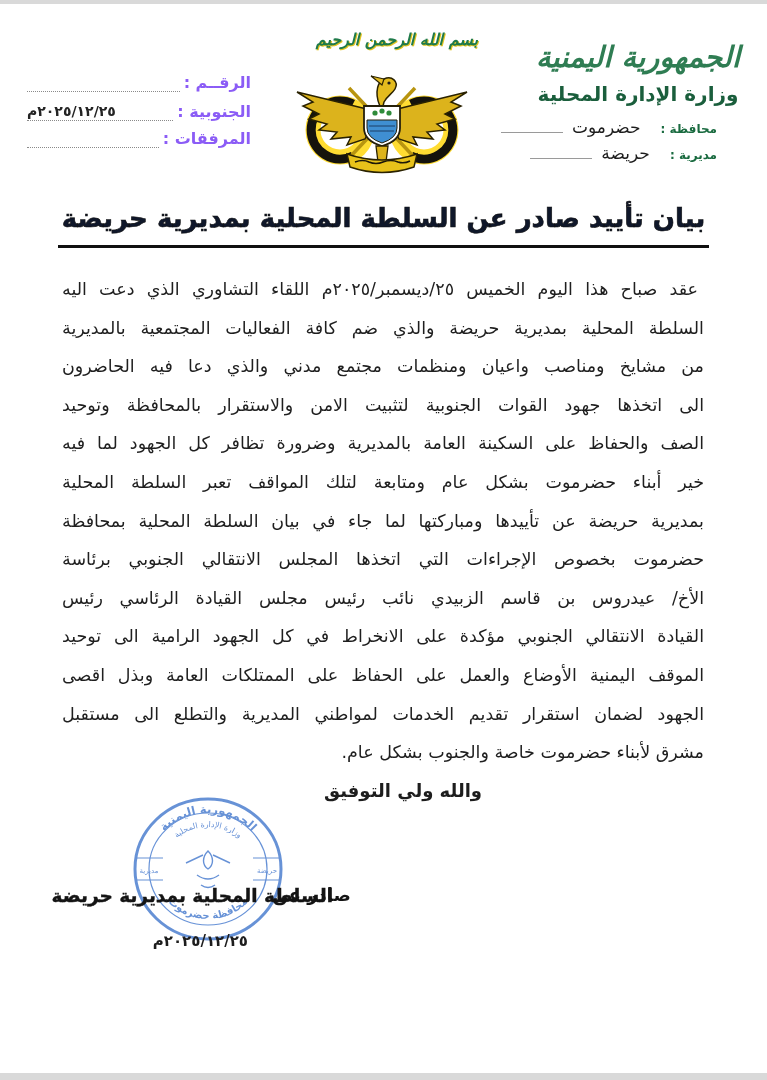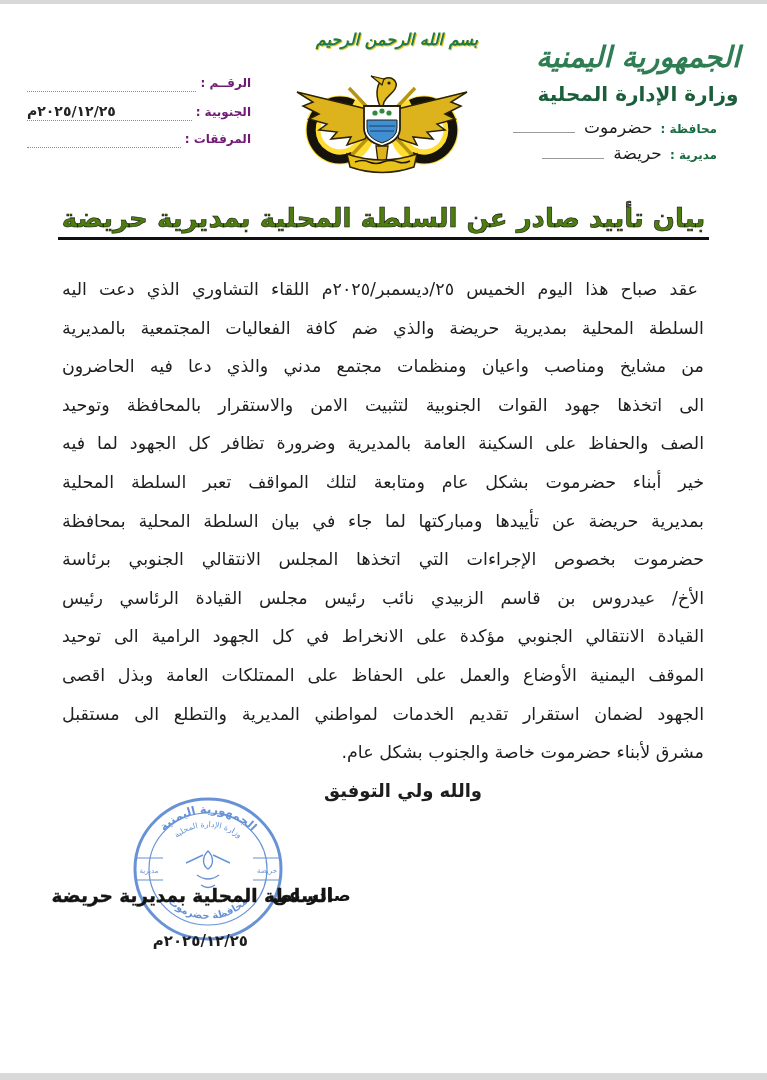--- a/index.html
+++ b/index.html
@@ -19,45 +19,45 @@
   .hdr-right{position:absolute;top:40px;right:4px;width:250px;text-align:center;}
   .country{
     font-size:29px;font-weight:bold;font-style:italic;
     color:#2f7d53;white-space:nowrap;letter-spacing:-1px;
   }
   .ministry{
     margin-top:8px;font-size:20px;font-weight:bold;
     color:#1a5e3c;white-space:nowrap;
   }
   .gov-row{margin-top:11px;text-align:right;padding-right:46px;white-space:nowrap;line-height:20px;}
-  .gov-label{font-size:12px;font-weight:bold;color:#1a6b40;}
+  .gov-label{font-size:12px;font-weight:bold;color:#1a6b40;margin-left:12px;}
   .gov-value{font-size:17px;color:#1d1d1d;margin-right:3px;}
   .gov-uline{display:inline-block;width:62px;border-bottom:1px solid #9a9a9a;height:13px;margin-right:4px;}
 
   
   .basmala{
     position:absolute;top:30px;left:322px;width:156px;text-align:center;
     font-size:16px;font-weight:bold;font-style:italic;color:#1f7a4a;
     text-shadow:1px 1px 0 #e3c41f;white-space:nowrap;
   }
   .emblem{position:absolute;top:66px;left:283px;width:198px;height:112px;}
 
   
   .hdr-left{position:absolute;top:74px;left:27px;width:224px;}
   .hrow{display:flex;align-items:flex-end;margin-bottom:9px;direction:rtl;}
-  .hlabel{font-size:12px;font-weight:bold;color:#701a75;white-space:nowrap;line-height:18px;}
+  .hlabel{font-size:16px;font-weight:bold;color:#8b5cf6;white-space:nowrap;line-height:18px;}
   .hline{flex:1;border-bottom:1.6px dotted #8a8a8a;margin-right:4px;min-height:17px;text-align:left;direction:ltr;}
   .hvalue{font-size:14px;font-weight:bold;color:#232323;white-space:nowrap;}
 
   
   .title-wrap{position:absolute;top:203px;left:0;width:100%;text-align:center;}
   .title{
-    display:inline-block;font-size:26px;font-weight:900;color:#4d7c0f;
+    display:inline-block;font-size:26px;font-weight:900;color:#0f172a;
     -webkit-text-stroke:0.6px #101010;
-    border-bottom:3.5px solid #101010;padding:0 4px 4px 4px;white-space:nowrap;
+    border-bottom:3.5px solid #101010;padding:0 4px 12px 4px;white-space:nowrap;
   }
 
   
   .body-text{position:absolute;top:270px;right:63px;left:62px;}
   .body-line{
     font-size:17.5px;color:#1f1f1f;line-height:38.6px;height:38.6px;
     white-space:nowrap;text-align:justify;text-align-last:justify;overflow:hidden;
   }
   .body-line.first{padding-right:6px;}
   .body-line.last{text-align:center;text-align-last:right;}

